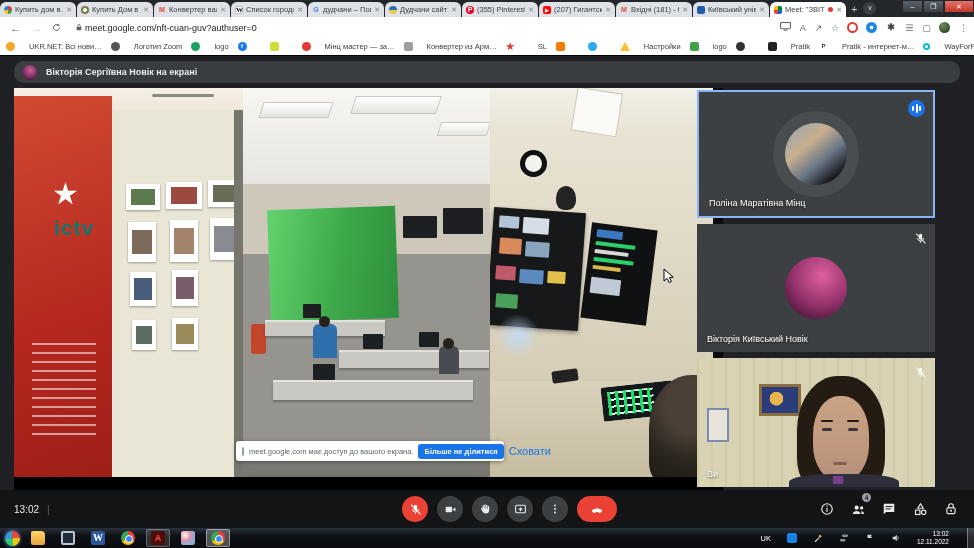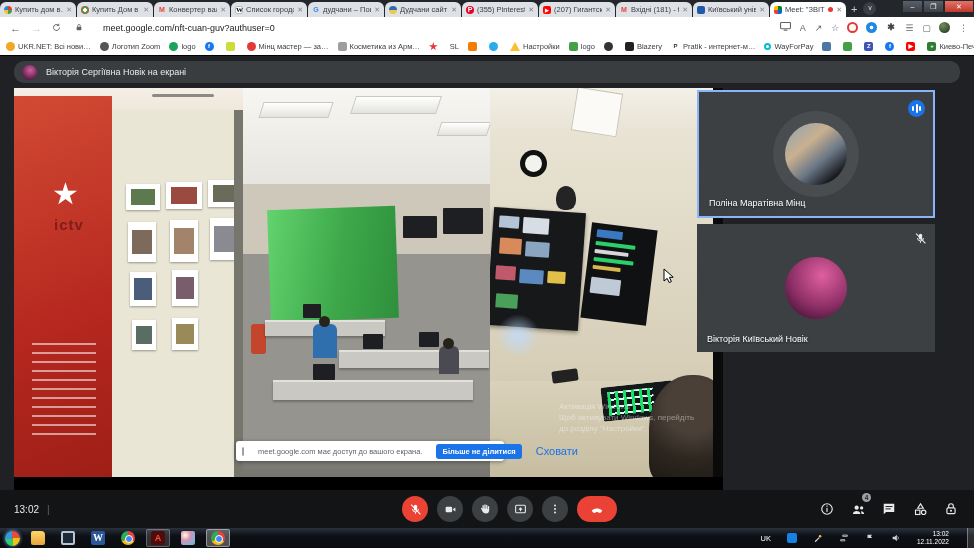--- a/index.html
+++ b/index.html
@@ -26,58 +26,58 @@
   .rec{width:5px;height:5px;border-radius:50%;background:#e53935;flex:0 0 auto}
   #newtab{color:#c7cbd1;font-size:11px;margin:0 6px 2px 4px}
   #tabchev{width:13px;height:13px;border-radius:50%;background:#3a3e44;color:#d7dadf;font-size:7px;text-align:center;line-height:12px;margin-bottom:2px}
   #wincontrols{position:absolute;right:0;top:0;display:flex}
   .wbtn{width:21px;height:13px;background:linear-gradient(#5a6068,#3a3f46);color:#fff;font-size:7px;text-align:center;line-height:12px;border:1px solid #23262b}
   .wbtn.close{width:30px;background:linear-gradient(#e57368,#c0392b)}
 
   #addrbar{position:absolute;left:0;top:17px;width:974px;height:21px;background:#fff;display:flex;align-items:center}
   .navbtn{font-size:11px;color:#5f6368;margin-left:10px}
   .navbtn.dis{color:#c4c7cb}
-  #urlbox{display:flex;align-items:center;gap:20px;margin-left:14px;flex:1}
+  #urlbox{display:flex;align-items:center;gap:2px;margin-left:14px;flex:1}
   #url{font-size:9px;color:#202124}
   .abar-ic{font-size:9px;color:#5f6368;margin-left:9px}
   #addr-right{display:flex;align-items:center;margin-right:6px}
   .ext{width:11px;height:11px;border-radius:50%;margin-left:8px;font-weight:bold;font-size:9px;line-height:11px;text-align:center}
   #avatar-chrome{background:radial-gradient(circle at 35% 30%,#6d8f5a,#20301c)}
 
   #bookmarksbar{position:absolute;left:0;top:38px;width:974px;height:18px;background:#fff;border-bottom:1px solid #000;display:flex;align-items:center;overflow:hidden;padding-left:6px}
-  .bm{display:flex;align-items:center;gap:3px;margin-right:9px;flex:0 0 auto}
+  .bm{display:flex;align-items:center;gap:14px;margin-right:9px;flex:0 0 auto}
   .bm .t{font-size:7.5px;color:#3c4043;white-space:nowrap}
   .bi{width:9px;height:9px;border-radius:2px;flex:0 0 auto;color:#fff;font-size:6px;line-height:9px;text-align:center;font-weight:bold}
   .c-sun{background:#f5a623;border-radius:50%}.c-globe{background:#555;border-radius:50%}
   .c-green{background:#1aa260;border-radius:50%}.c-fb{background:#1877f2;border-radius:50%}
   .c-lime{background:#cddc39}.c-red{background:#e53935;border-radius:50%}
   .c-gray{background:#9e9e9e}.c-star{background:#e53935;clip-path:polygon(50% 0,61% 35%,98% 35%,68% 57%,79% 91%,50% 70%,21% 91%,32% 57%,2% 35%,39% 35%)}
   .c-orange{background:#f57c00}.c-tg{background:#2aabee;border-radius:50%}
   .c-warn{width:0;height:0;background:none;border-left:5px solid transparent;border-right:5px solid transparent;border-bottom:9px solid #fbc02d;border-radius:0}
   .c-gsq{background:#43a047}.c-cloud{background:#333;border-radius:50%}
   .c-blk{background:#222}.c-p{background:none;color:#333}
   .c-ring{background:none;border:2px solid #00bcd4;border-radius:50%;width:7px;height:7px}
   .c-vk{background:#4a76a8}.c-z{background:#3f51b5}.c-yt{background:#f00}
   .c-plus{background:#2e7d32}
 
   
   #meet{position:absolute;left:0;top:56px;width:974px;height:472px;background:#202124}
   #banner{position:absolute;left:14px;top:5px;width:946px;height:22px;background:#3a3d40;border-radius:10px;display:flex;align-items:center;gap:9px;padding-left:8px}
   #banner .av{width:15px;height:15px;border-radius:50%;background:radial-gradient(circle at 55% 35%,#d35f9d,#5e1f4d 70%,#2a0c20)}
-  #banner .tx{font-size:9px;font-weight:normal;color:#e8eaed}
+  #banner .tx{font-size:9px;font-weight:bold;color:#e8eaed}
 
   #share{position:absolute;left:14px;top:32px;width:709px;height:402px;background:#000;overflow:hidden}
   .photo{position:absolute;top:0;height:389px;overflow:hidden}
   
   #ph1{left:0;width:229px;background:#e9e6d6}
   #ph1 .ceil{position:absolute;left:0;top:0;width:229px;height:22px;background:linear-gradient(#f6efe7,#efe7da)}
   .lamp{position:absolute;height:3px;background:#8b8b84;border-radius:2px}
   #ph1 .red{position:absolute;left:0;top:8px;width:98px;height:381px;background:linear-gradient(160deg,#d24a33,#b5271f 60%,#9e1f17)}
   #ph1 .star{position:absolute;left:38px;top:88px;font-size:30px;color:#fff}
-  #ph1 .logo{position:absolute;left:40px;top:128px;font-size:15px;font-weight:bold;color:#7f1d1d;letter-spacing:1px}
+  #ph1 .logo{position:absolute;left:40px;top:128px;font-size:21px;font-weight:bold;color:#0f766e;letter-spacing:1px}
   #ph1 .lines{position:absolute;left:18px;top:255px;width:64px;height:92px;background:repeating-linear-gradient(rgba(255,255,255,.55) 0 1.5px,transparent 1.5px 9px)}
   .frame{position:absolute;background:#fff;box-shadow:0 1px 2px rgba(0,0,0,.35);display:flex;align-items:center;justify-content:center}
   .frame>i{display:block;width:70%;height:62%}
   #ph1 .door{position:absolute;right:0;top:22px;width:9px;height:367px;background:#77766c}
   
   #ph2{left:229px;width:247px;background:#96948e}
   #ph2 .ceil{position:absolute;left:0;top:0;width:247px;height:96px;background:linear-gradient(#f7f6f2,#e6e5df);}
   .lightpanel{position:absolute;background:linear-gradient(#fff,#e3e3de);border:1px solid #c9c9c2;transform:skewX(-18deg)}
   #ph2 .backwall{position:absolute;left:0;top:96px;width:247px;height:70px;background:#cdc8ba}
   #ph2 .green{position:absolute;left:26px;top:120px;width:128px;height:112px;background:linear-gradient(100deg,#62d36d,#3da84a 55%,#2f8f3c);transform:rotate(-2deg)}
@@ -98,21 +98,21 @@
   #ph3 .mon2{position:absolute;left:96px;top:138px;width:66px;height:96px;background:#101113;transform:rotate(7deg)}
   .thumb{position:absolute;border-radius:1px}
   #ph3 .deskarea{position:absolute;left:0;bottom:0;width:233px;height:96px;background:linear-gradient(#d9d1ba,#c6bda1)}
   #ph3 .mixer{position:absolute;left:112px;top:296px;width:72px;height:34px;background:#15181a;border-radius:2px;transform:rotate(-6deg);background-image:repeating-linear-gradient(90deg,#19e06b 0 3px,transparent 3px 8px),repeating-linear-gradient(#d5ffe8 0 2px,transparent 2px 7px);background-size:46px 24px;background-repeat:no-repeat;background-position:6px 5px}
   #ph3 .phone{position:absolute;left:62px;top:282px;width:26px;height:12px;background:#222;border-radius:2px;transform:rotate(-8deg)}
   #ph3 .silhouette{position:absolute;right:-14px;bottom:-8px;width:88px;height:110px;background:radial-gradient(circle at 50% 28%,#4a4038 0 30%,#2c261f 60%,#1b1712);border-radius:48% 48% 20% 20%}
   #ph3 .flare{position:absolute;left:6px;top:226px;width:44px;height:44px;border-radius:50%;background:radial-gradient(circle,rgba(190,220,255,.8),rgba(190,220,255,0) 70%)}
   #ph3 .edge{position:absolute;right:0;top:0;width:10px;height:389px;background:#0a0a0a}
   #watermark{position:absolute;left:545px;top:313px;color:rgba(255,255,255,.42);font-size:8px;line-height:11px}
 
-  #sharenotice{position:absolute;left:222px;top:353px;width:268px;height:20px;background:#fff;border-radius:3px;box-shadow:0 1px 4px rgba(0,0,0,.4);display:flex;align-items:center;gap:14px;padding:0 6px;z-index:5}
+  #sharenotice{position:absolute;left:222px;top:353px;width:268px;height:20px;background:#fff;border-radius:3px;box-shadow:0 1px 4px rgba(0,0,0,.4);display:flex;align-items:center;gap:5px;padding:0 6px;z-index:5}
   #sharenotice .ic{width:7px;height:9px;border:1px solid #9aa0a6;border-radius:1px}
   #sharenotice .tx{font-size:7.5px;color:#5f6368;white-space:nowrap}
   #sharenotice .btn{background:#1a73e8;color:#fff;font-size:7.5px;font-weight:bold;border-radius:3px;padding:3px 6px;white-space:nowrap}
   #sharenotice .hide{color:#1a73e8;font-size:11px;white-space:nowrap}
 
   #cursor{position:absolute;left:663px;top:212px;z-index:6}
 
   
   .tile{position:absolute;left:697px;width:238px;border-radius:0;background:#3c4043;overflow:hidden}
   #tile1{top:34px;height:128px;border:2px solid #8ab4f8}
@@ -296,21 +296,21 @@
     <div class="bm">
         <span class="bi c-lime"></span>
         <span class="t"></span>
       </div>
     <div class="bm">
         <span class="bi c-red"></span>
         <span class="t">Мінц мастер — за…</span>
       </div>
     <div class="bm">
         <span class="bi c-gray"></span>
-        <span class="t">Косметика из Арм…</span>
+        <span class="t">Конвертер из Арм…</span>
       </div>
     <div class="bm">
         <span class="bi c-star"></span>
         <span class="t"></span>
       </div>
     <div class="bm">
         <span class="t">SL</span>
       </div>
     <div class="bm">
         <span class="bi c-orange"></span>
@@ -327,21 +327,21 @@
     <div class="bm">
         <span class="bi c-gsq"></span>
         <span class="t">logo</span>
       </div>
     <div class="bm">
         <span class="bi c-cloud"></span>
         <span class="t"></span>
       </div>
     <div class="bm">
         <span class="bi c-blk"></span>
-        <span class="t">Blazery</span>
+        <span class="t">Pratik</span>
       </div>
     <div class="bm">
         <span class="bi c-p">P</span>
         <span class="t">Pratik - интернет-м…</span>
       </div>
     <div class="bm">
         <span class="bi c-ring"></span>
         <span class="t">WayForPay</span>
       </div>
     <div class="bm">
@@ -471,25 +471,20 @@
           <div class="thumb" style="left:6px;top:54px;width:30px;height:16px;background:#c0cad6"></div>
         </div>
         <div class="flare"></div>
         <div class="deskarea"></div>
         <div class="phone"></div>
         <div class="mixer"></div>
         <div class="silhouette"></div>
         <div class="edge"></div>
       </div>
 
-      <div id="watermark">
-        <div>Активація Windows</div>
-        <div>Щоб активувати Windows, перейдіть</div>
-        <div>до розділу "Настройки".</div>
-      </div>
 
       <div id="sharenotice">
         <span class="ic"></span>
         <span class="tx">meet.google.com має доступ до вашого екрана.</span>
         <span class="btn">Більше не ділитися</span>
         <span class="hide">Сховати</span>
       </div>
     </div>
 
     <svg id="cursor" width="12" height="16" viewBox="0 0 12 16">
@@ -510,20 +505,42 @@
     <div class="tile" id="tile2">
       <svg class="micoff" width="13" height="13" viewBox="0 0 24 24">
           <path d="M12 14a3 3 0 0 0 3-3V6a3 3 0 0 0-6 0v5a3 3 0 0 0 3 3z" fill="#fff"></path>
           <path d="M17.5 11a5.5 5.5 0 0 1-11 0M12 16.5V20" fill="none" stroke="#fff" stroke-width="1.8"></path>
           <line x1="4" y1="3" x2="21" y2="21" stroke="#fff" stroke-width="2"></line>
         </svg>
       <div class="pav"></div>
       <div class="tname">Вікторія Київський Новік</div>
     </div>
 
+    <div class="tile" id="tile3">
+      <div id="vid">
+        <div class="fr1"></div>
+        <div class="fr2"></div>
+        <div class="fr3"></div>
+        <div class="hair"></div>
+        <div class="face"></div>
+        <div class="brow" style="left:124px;top:62px"></div>
+        <div class="brow" style="left:150px;top:62px"></div>
+        <div class="eye" style="left:125px;top:70px"></div>
+        <div class="eye" style="left:151px;top:70px"></div>
+        <div class="mouth"></div>
+        <div class="shoulders"></div>
+        <div class="collar"></div>
+      </div>
+      <svg class="micoff" width="13" height="13" viewBox="0 0 24 24">
+          <path d="M12 14a3 3 0 0 0 3-3V6a3 3 0 0 0-6 0v5a3 3 0 0 0 3 3z" fill="#fff"></path>
+          <path d="M17.5 11a5.5 5.5 0 0 1-11 0M12 16.5V20" fill="none" stroke="#fff" stroke-width="1.8"></path>
+          <line x1="4" y1="3" x2="21" y2="21" stroke="#fff" stroke-width="2"></line>
+        </svg>
+      <div class="tname">Ви</div>
+    </div>
 
     <div id="mfooter">
       <div id="finfo">
         <span id="ftime">13:02</span>
         <span id="fsep">|</span>
       </div>
       <div id="fcontrols">
         <div class="cbtn red">
           <svg width="13" height="13" viewBox="0 0 24 24">
               <path d="M12 14a3 3 0 0 0 3-3V6a3 3 0 0 0-6 0v5a3 3 0 0 0 3 3z" fill="#fff"></path>

